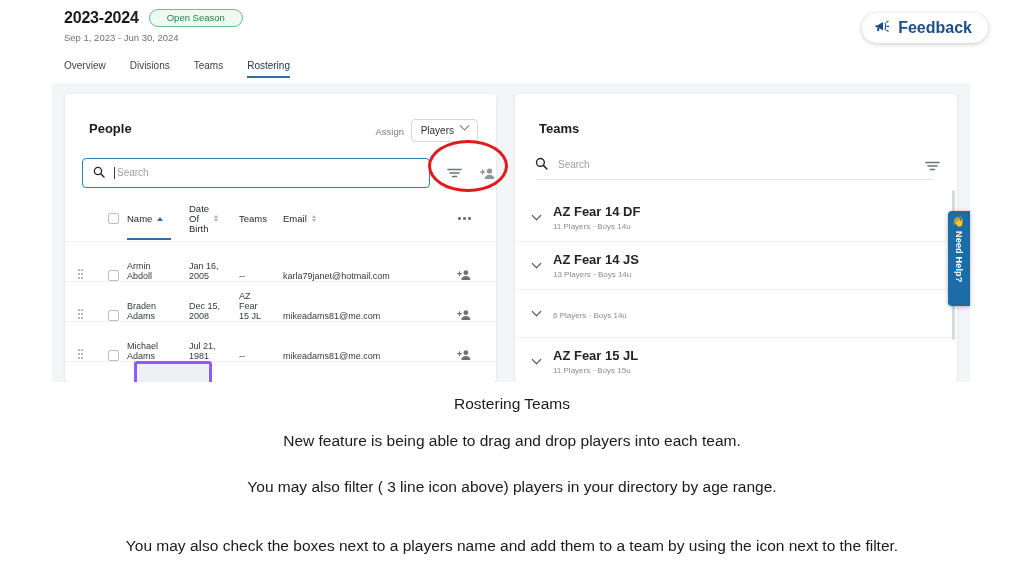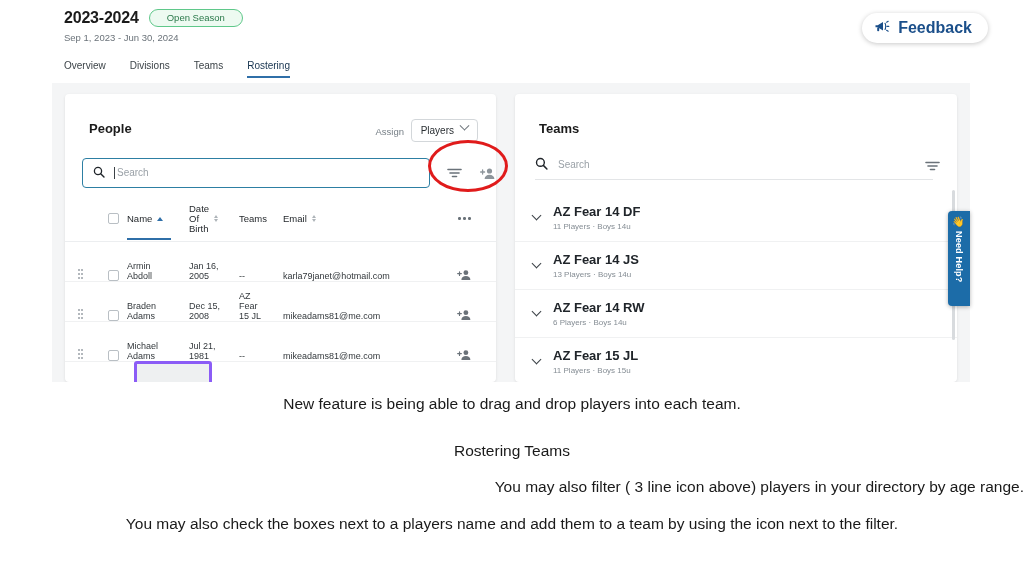--- a/index.html
+++ b/index.html
@@ -358,21 +358,21 @@
     width: 1024px;
     text-align: center;
   }
   .cap-line {
     font-size: 15.5px;
     color: #1a1a1a;
     line-height: 1;
   }
   .cap-l0 { margin-bottom: 21px; }
   .cap-l1 { margin-bottom: 31px; }
-  .cap-l2 { margin-bottom: 21px; text-align: right; }
+  .cap-l2 { margin-bottom: 43px; }
 </style>
 </head>
 <body>
 
 <div class="shot">
 
   <div class="season-row">
     <span class="season-title">2023-2024</span>
     <span class="season-badge">Open Season</span>
   </div>
@@ -606,21 +606,20 @@
         <span class="tl-name">AZ Fear 14 DF</span>
         <span class="tl-meta">11 Players  ·  Boys 14u</span>
       </div>
       <div class="tl-item t1">
         <span class="tl-chev"></span>
         <span class="tl-name">AZ Fear 14 JS</span>
         <span class="tl-meta">13 Players  ·  Boys 14u</span>
       </div>
       <div class="tl-item t2">
         <span class="tl-chev"></span>
-        <span class="tl-name">AZ Fear 14 RW</span>
         <span class="tl-meta">6 Players  ·  Boys 14u</span>
       </div>
       <div class="tl-item t3">
         <span class="tl-chev"></span>
         <span class="tl-name">AZ Fear 15 JL</span>
         <span class="tl-meta">11 Players  ·  Boys 15u</span>
       </div>
 
       <div class="tscroll"></div>
     </div>
@@ -630,17 +629,17 @@
       <span class="nh-text">Need Help?</span>
     </div>
   </div>
 
   <div class="shot-pill">Screenshot</div>
 
   <div class="red-ellipse"></div>
 </div>
 
 <div class="caption">
+  <div class="cap-line cap-l0">Rostering Teams</div>
   <div class="cap-line cap-l1">New feature is being able to drag and drop players into each team.</div>
-  <div class="cap-line cap-l0">Rostering Teams</div>
   <div class="cap-line cap-l2">You may also filter ( 3 line icon above) players in your directory by age range.</div>
   <div class="cap-line cap-l3">You may also check the boxes next to a players name and add them to a team by using the icon next to the filter.</div>
 </div>
 
 </body></html>

